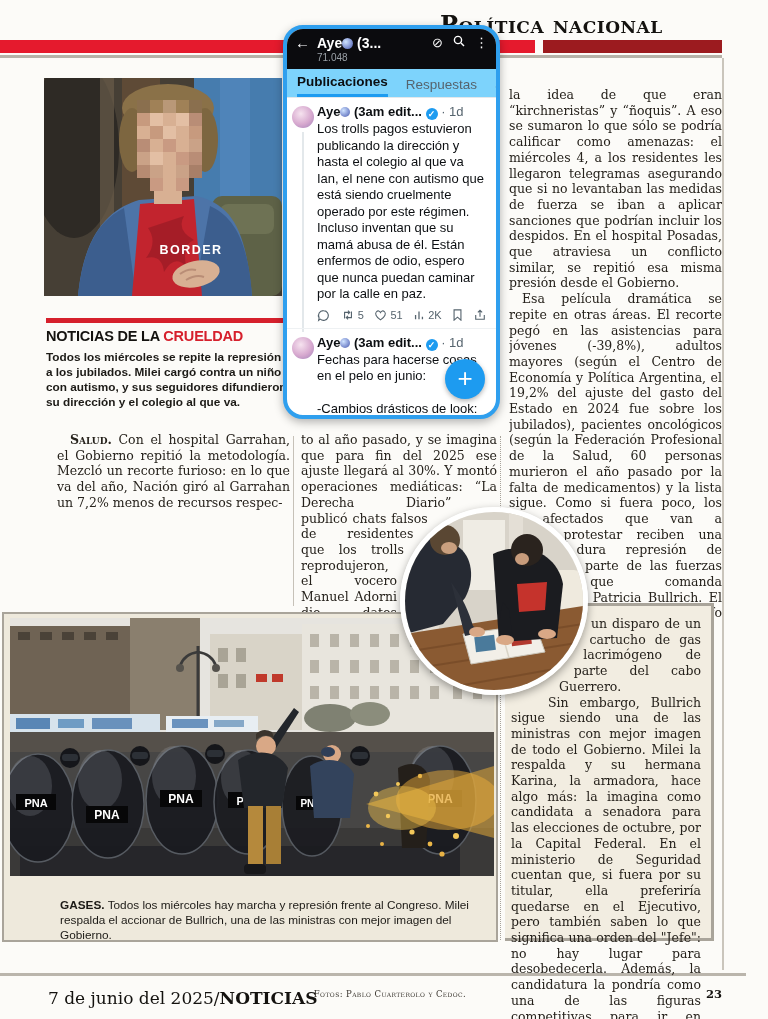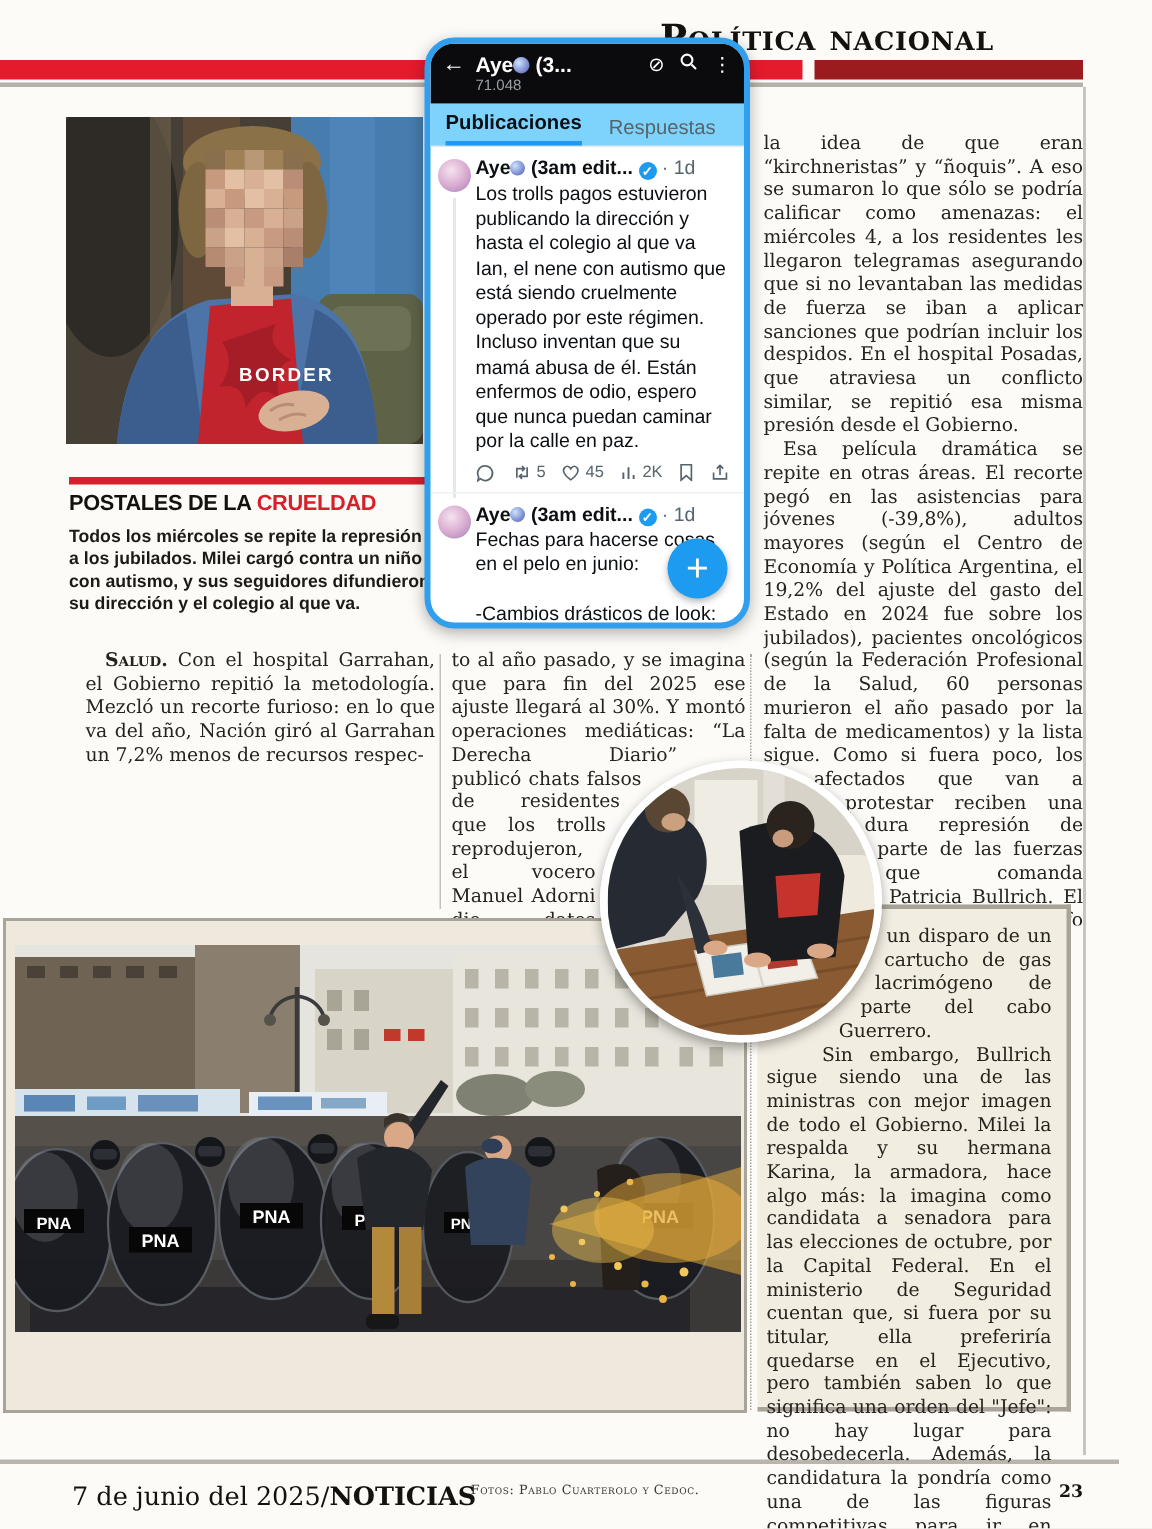--- a/index.html
+++ b/index.html
@@ -72,21 +72,21 @@
   
   .box{position:absolute;left:505px;top:603px;width:209px;height:338px;background:#f2ede1;
         border:3px solid #a9a49a;border-left:none;box-sizing:border-box;padding:10px 10px 8px 6px;}
   .box .col-in{font-size:12.5px;line-height:15.7px;text-align:justify;color:#26221c;}
   .box p{margin:0;}
   .box p.ind{text-indent:13px;}
   .wrapbox{float:left;width:80px;height:100px;shape-outside:circle(102px at -19px -14px);}
   
   .photo-box{position:absolute;left:2px;top:612px;width:496px;height:330px;background:#eee9dc;
         border:2px solid #a9a49a;box-sizing:border-box;}
-  .police-photo{position:absolute;left:6px;top:16px;width:484px;height:258px;overflow:hidden;background:#737373;}
+  .police-photo{position:absolute;left:6px;top:4px;width:484px;height:258px;overflow:hidden;background:#737373;}
   .g-caption{position:absolute;left:56px;top:284px;width:420px;font-family:"Liberation Sans",sans-serif;
         font-size:11.8px;line-height:15px;color:#1c1a16;}
   .g-caption b{font-weight:bold;}
   
   .footer-left{position:absolute;left:48px;top:988px;font-size:17px;color:#14120f;}
   .footer-left b{font-weight:bold;}
   .footer-center{position:absolute;left:280px;top:989px;width:220px;text-align:center;font-size:8.5px;
         font-variant:small-caps;letter-spacing:.4px;color:#3a362f;}
   .footer-page{position:absolute;left:690px;top:987px;width:32px;text-align:right;
         font-size:11.5px;font-weight:bold;color:#14120f;}
@@ -160,21 +160,21 @@
           <rect x="119" y="100" width="13" height="13" fill="#d8b093"></rect>
           <rect x="132" y="100" width="13" height="13" fill="#c99a82"></rect>
       </g>
       <ellipse cx="152" cy="196" rx="24" ry="13" fill="#d8b093" transform="rotate(-12 152 196)"></ellipse>
       <path d="M136,196 q8,-6 16,-4 M142,202 q10,-6 18,-3" stroke="#b98d76" stroke-width="2" fill="none"></path>
       <text x="147" y="176" font-size="12.5" font-weight="bold" fill="#ffffff" letter-spacing="1.5" text-anchor="middle">BORDER</text>
     </svg>
   </div>
 
   <div class="cap-bar"></div>
-  <div class="cap-kicker"><span>POSTALES DE LA </span><span class="red">CRUELDAD</span></div>
+  <div class="cap-kicker"><span>NOTICIAS DE LA </span><span class="red">CRUELDAD</span></div>
   <div class="cap-body">Todos los miércoles se repite la represión a los jubilados. Milei cargó contra un niño con autismo, y sus seguidores difundieron su dirección y el colegio al que va.</div>
 
   <div class="phone">
     <div class="ph-head">
       <div class="row">
         <span class="ph-back">←</span>
         <span class="ph-name"><span>Aye</span><span class="ph-disc"></span><span> (3...</span></span>
         <span class="ph-hicons">
           <span>⊘</span>
           <span><svg width="12" height="12" viewBox="0 0 12 12">
@@ -206,21 +206,21 @@
         <span class="st">
             <svg width="14" height="12" viewBox="0 0 16 14">
               <path d="M4,11 V4 h6 M8,2 l2,2 -2,2 M12,3 v7 h-6 M8,12 l-2,-2 2,-2" fill="none" stroke="#56646e" stroke-width="1.3"></path>
             </svg>
             <span>5</span>
           </span>
         <span class="st">
             <svg width="13" height="12" viewBox="0 0 16 14">
               <path d="M8,13 C2,9 1,5 3,3 C5,1 7,2 8,4 C9,2 11,1 13,3 C15,5 14,9 8,13Z" fill="none" stroke="#56646e" stroke-width="1.3"></path>
             </svg>
-            <span>45</span>
+            <span>51</span>
           </span>
         <span class="st">
             <svg width="12" height="12" viewBox="0 0 14 14">
               <line x1="3" y1="12" x2="3" y2="7" stroke="#56646e" stroke-width="1.5"></line>
               <line x1="7" y1="12" x2="7" y2="3" stroke="#56646e" stroke-width="1.5"></line>
               <line x1="11" y1="12" x2="11" y2="9" stroke="#56646e" stroke-width="1.5"></line>
             </svg>
             <span>2K</span>
           </span>
         <span class="st">
@@ -419,19 +419,20 @@
             <circle cx="402" cy="214" r="2.6" fill="#f3c85a"></circle>
             <circle cx="420" cy="226" r="2.4" fill="#eab647"></circle>
             <circle cx="388" cy="166" r="2" fill="#f3c85a"></circle>
             <circle cx="410" cy="158" r="2.2" fill="#eab647"></circle>
             <circle cx="432" cy="236" r="2.6" fill="#e8b245"></circle>
             <circle cx="372" cy="226" r="2" fill="#e8b245"></circle>
             <circle cx="446" cy="218" r="3" fill="#f3c85a"></circle>
         </g>
       </svg>
     </div>
+    <div class="g-caption"><b>GASES.</b><span> Todos los miércoles hay marcha y represión frente al Congreso. Milei respalda el accionar de Bullrich, una de las ministras con mejor imagen del Gobierno.</span></div>
   </div>
 
   <div class="footer-left"><span>7 de junio del 2025/</span><b>NOTICIAS</b></div>
   <div class="footer-center">Fotos: Pablo Cuarterolo y Cedoc.</div>
   <div class="footer-page">23</div>
 
 </div>
 
 </body></html>

